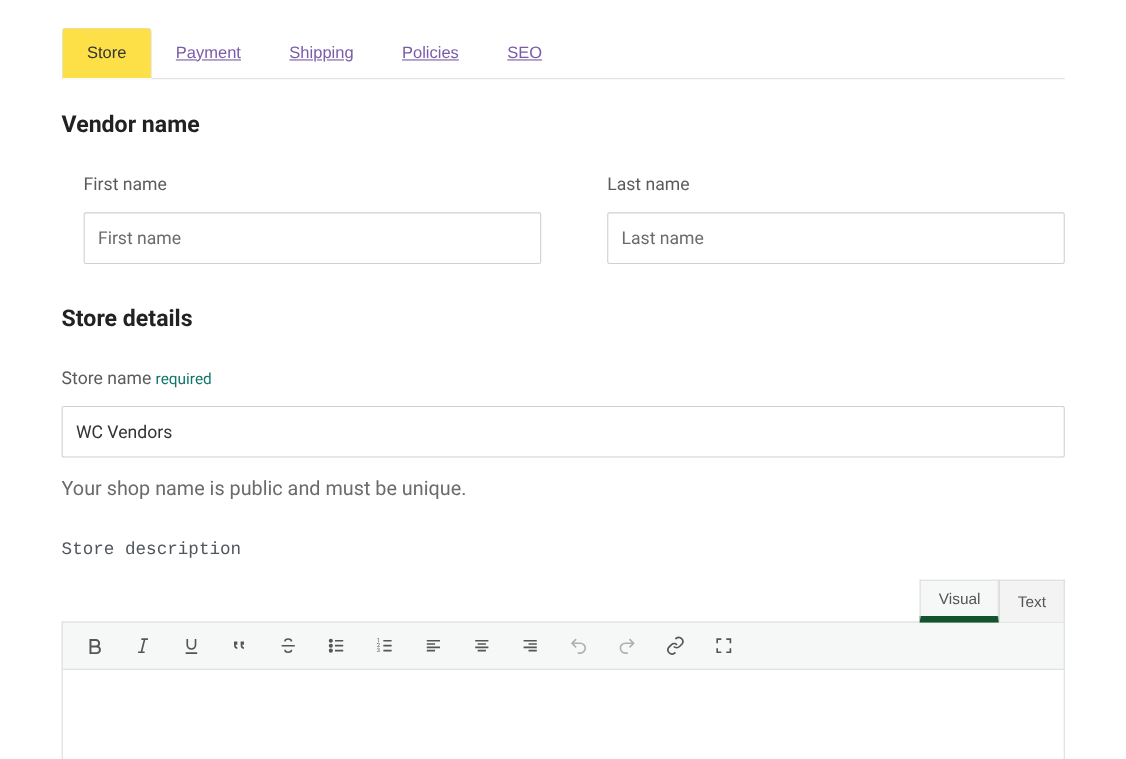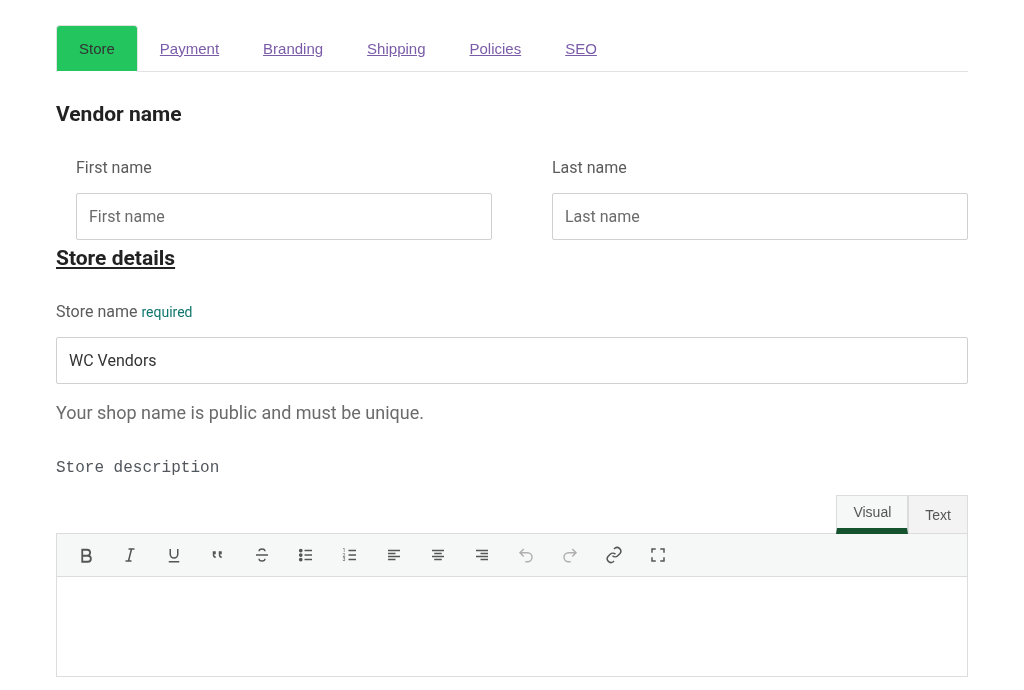--- a/index.html
+++ b/index.html
@@ -23,21 +23,21 @@
       background: transparent;
       border: none;
     }
     .tab.active {
       color: #333;
       text-decoration: none;
       border: 1px solid #e2e2e2;
       border-bottom: 1px solid #fff;
       margin-bottom: -1px;
       border-radius: 4px 4px 0 0;
-      background: #22c55e;
+      background: #fde047;
     }
     .section-title {
       font-size: 21px;
       font-weight: 700;
       color: #222;
       margin-top: 30px;
       margin-bottom: 32px;
     }
     .row {
       display: flex;
@@ -136,40 +136,39 @@
       padding: 12px;
     }
     svg { display: block; }
   </style>
 </head>
 <body>
 
 <div class="tabs">
   <button class="tab active">Store</button>
   <button class="tab">Payment</button>
-  <button class="tab">Branding</button>
   <button class="tab">Shipping</button>
   <button class="tab">Policies</button>
   <button class="tab">SEO</button>
 </div>
 
 <h2 class="section-title">Vendor name</h2>
 
 <div class="row">
   <div class="col">
     <label class="field-label">First name</label>
     <input type="text" class="text-input" placeholder="First name" style="">
   </div>
   <div class="col">
     <label class="field-label">Last name</label>
     <input type="text" class="text-input" placeholder="Last name" style="">
   </div>
 </div>
 
-<h2 class="section-title" style="margin-top:6px;text-decoration:underline;">Store details</h2>
+<h2 class="section-title" style="margin-top:38px;">Store details</h2>
 
 <div class="store-name-section" style="margin-top:0;">
   <label class="field-label">
     <span>Store name</span>
     <span class="required-text">required</span>
   </label>
   <input type="text" class="text-input" value="WC Vendors" style="">
   <div class="helper-text">Your shop name is public and must be unique.</div>
 </div>
 

